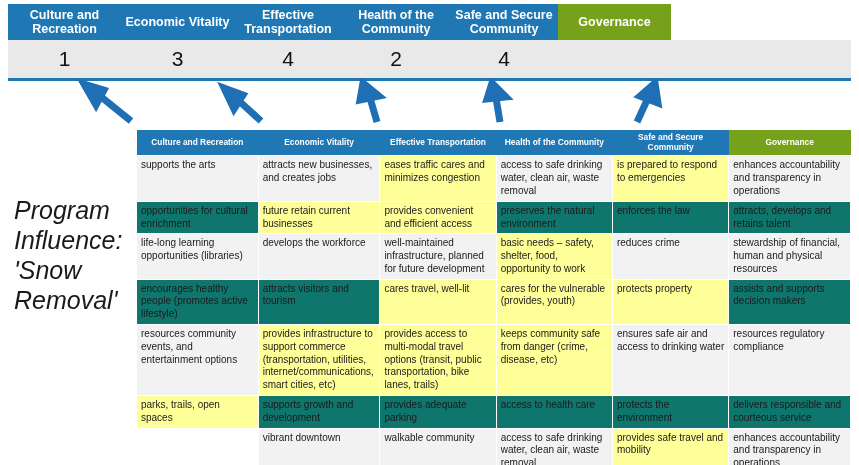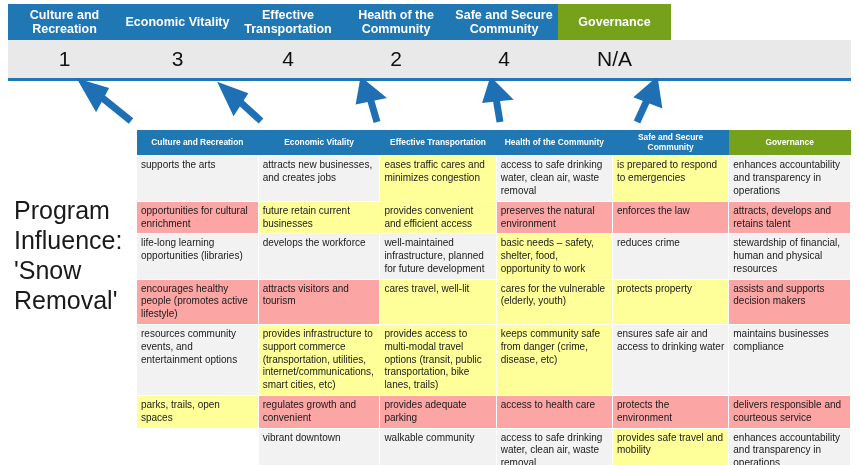--- a/index.html
+++ b/index.html
@@ -71,20 +71,21 @@
 
   
   #caption {
     position: absolute;
     left: 14px;
     top: 195px;
     width: 118px;
     font-size: 25px;
     color: #1a1a1a;
     line-height: 1.2;
+    font-style: italic;
   }
 
   
   #matrix {
     position: absolute;
     left: 136px;
     top: 130px;
     width: 715px;
     border-collapse: collapse;
     table-layout: fixed;
@@ -104,21 +105,21 @@
   #matrix th.green { background: #76a21b; }
   #matrix td {
     font-size: 10px;
     color: #1a1a1a;
     vertical-align: top;
     padding: 3px 4px;
     line-height: 1.28;
     border: 1px solid #ffffff;
     background: #f2f2f2;
   }
-  #matrix tr.alt td { background: #fca5a5; }
+  #matrix tr.alt td { background: #0f766e; }
   #matrix td.hl { background: #ffff99 !important; }
   #matrix td.empty { background: #ffffff !important; border-color: #ffffff; }
 
   .col0 { width: 113px; }
   .col1 { width: 113px; }
   .col2 { width: 108px; }
   .col3 { width: 108px; }
   .col4 { width: 108px; }
   .col5 { width: 113px; }
 </style>
@@ -133,21 +134,20 @@
   <div class="top-head blue col4">Safe and Secure Community</div>
   <div class="top-head green col5">Governance</div>
 </div>
 
 <div id="score-strip">
   <div class="score-cell col0">1</div>
   <div class="score-cell col1">3</div>
   <div class="score-cell col2">4</div>
   <div class="score-cell col3">2</div>
   <div class="score-cell col4">4</div>
-  <div class="score-cell col5">N/A</div>
 </div>
 
 <svg id="arrows" viewBox="0 0 859 52">
   <g stroke="#1f6fb4" stroke-width="7" fill="#1f6fb4">
 
     <g>
       <line x1="131" y1="43" x2="100" y2="18"></line>
       <polygon points="84,6 104,12 96,27"></polygon>
     </g>
 
@@ -216,35 +216,35 @@
       <td>develops the workforce</td>
       <td>well-maintained infrastructure, planned for future development</td>
       <td class="hl">basic needs – safety, shelter, food, opportunity to work</td>
       <td>reduces crime</td>
       <td>stewardship of financial, human and physical resources</td>
     </tr>
     <tr class="alt">
       <td>encourages healthy people (promotes active lifestyle)</td>
       <td>attracts visitors and tourism</td>
       <td class="hl">cares travel, well-lit</td>
-      <td class="hl">cares for the vulnerable (elderly, youth)</td>
+      <td class="hl">cares for the vulnerable (provides, youth)</td>
       <td class="hl">protects property</td>
       <td>assists and supports decision makers</td>
     </tr>
     <tr>
       <td>resources community events, and entertainment options</td>
       <td class="hl">provides infrastructure to support commerce (transportation, utilities, internet/communications, smart cities, etc)</td>
       <td class="hl">provides access to multi-modal travel options (transit, public transportation, bike lanes, trails)</td>
       <td class="hl">keeps community safe from danger (crime, disease, etc)</td>
       <td>ensures safe air and access to drinking water</td>
-      <td>maintains businesses compliance</td>
+      <td>resources regulatory compliance</td>
     </tr>
     <tr class="alt">
       <td class="hl">parks, trails, open spaces</td>
-      <td>regulates growth and convenient</td>
+      <td>supports growth and development</td>
       <td>provides adequate parking</td>
       <td>access to health care</td>
       <td>protects the environment</td>
       <td>delivers responsible and courteous service</td>
     </tr>
     <tr>
       <td class="empty"></td>
       <td>vibrant downtown</td>
       <td>walkable community</td>
       <td>access to safe drinking water, clean air, waste removal</td>

